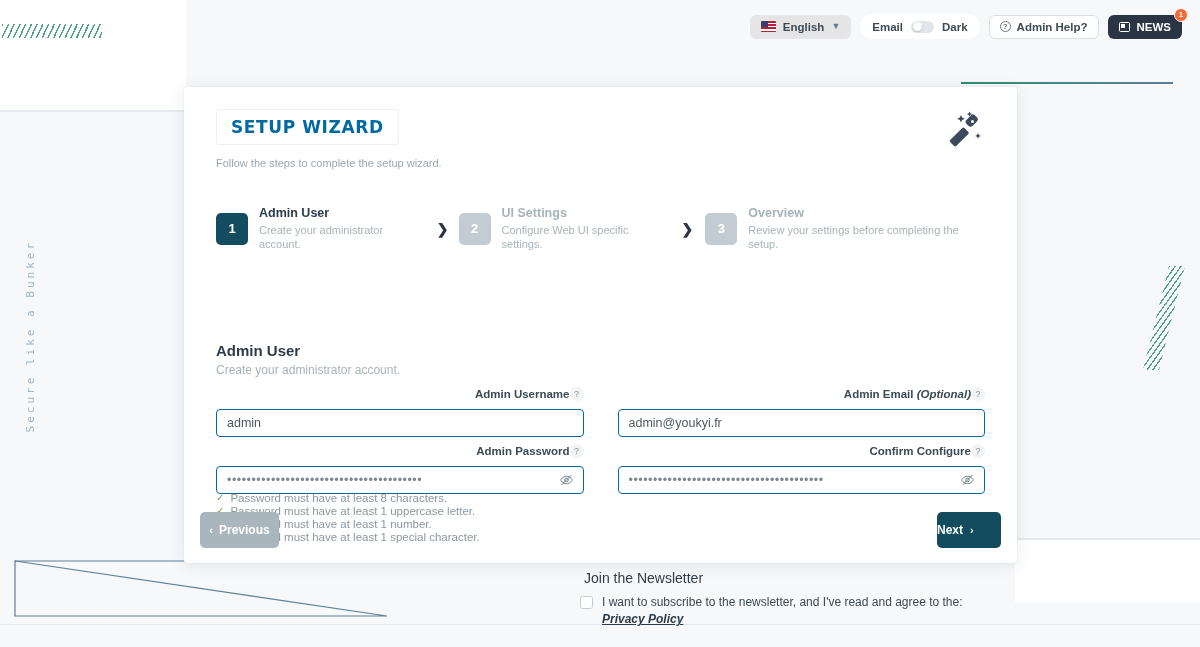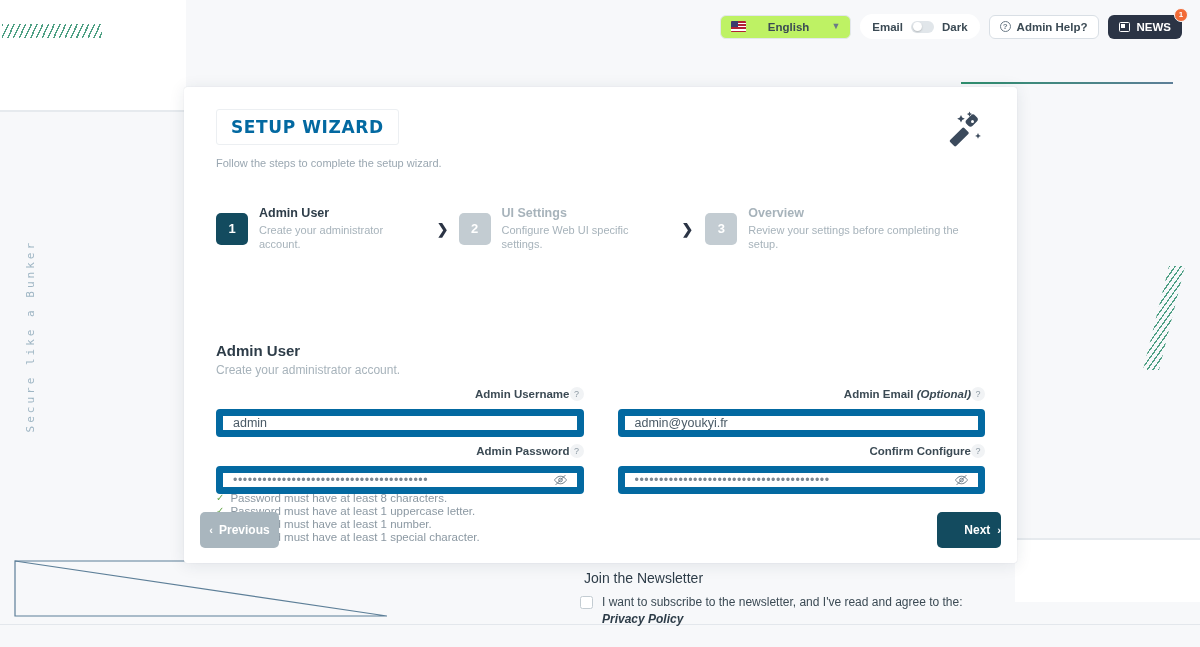--- a/index.html
+++ b/index.html
@@ -53,22 +53,22 @@
     transform:rotate(180deg);
     font-family:"DejaVu Sans Mono", monospace;
     font-size:11px;letter-spacing:3px;color:#9fb6c4;white-space:nowrap;
   }
 
   
   .topbar{
     position:absolute;right:18px;top:14px;display:flex;align-items:center;gap:9px;z-index:30;
   }
   .pill{
-    display:flex;align-items:center;gap:22px;
-    background:#bef264;border:1px solid #e3e7ec;border-radius:6px;
+    display:flex;align-items:center;gap:7px;
+    background:#e5e5e5;border:1px solid #e3e7ec;border-radius:6px;
     height:24px;padding:0 10px;font-size:11.5px;color:#3b4a54;font-weight:600;
     white-space:nowrap;
   }
   .flag{
     width:15px;height:11px;border-radius:1.5px;overflow:hidden;position:relative;
     background:#b22234;display:inline-block;flex:0 0 auto;
   }
   .flag::before{
     content:"";position:absolute;left:0;top:0;width:100%;height:100%;
     background:repeating-linear-gradient(180deg,#b22234 0 1.6px,#ffffff 1.6px 3.2px);
@@ -176,21 +176,21 @@
   }
   .field{padding-top:0;}
   .lbl-row{display:flex;align-items:center;justify-content:flex-end;height:20px;}
   .lbl{font-size:11.5px;font-weight:700;color:#3b4a54;}
   .lbl em{font-style:italic;font-weight:700;}
   .help-dot{
     width:14px;height:14px;border-radius:50%;background:#f1f3f5;color:#8b98a2;
     font-size:9px;line-height:14px;text-align:center;cursor:pointer;flex:0 0 auto;
   }
   .inp{
-    margin-top:5px;height:28px;border:7px solid #0369a1;border-radius:4px;background:#fff;
+    margin-top:5px;height:28px;border:1px solid #0369a1;border-radius:4px;background:#fff;
     display:flex;align-items:center;padding:0 10px;position:relative;
   }
   .inp .val{font-size:12.5px;color:#4a5a66;}
   .inp .dots{font-size:12.5px;color:#7b8893;letter-spacing:.5px;
     overflow:hidden;white-space:nowrap;width:265px;}
   .eye{position:absolute;right:9px;top:50%;transform:translateY(-50%);cursor:pointer;}
 
   .reqs{
     position:absolute;left:32px;top:404px;
   }
@@ -203,31 +203,31 @@
     position:absolute;left:400px;top:483px;font-size:14px;font-weight:400;color:#2d3c48;
   }
   .news-row{
     position:absolute;left:396px;top:507px;width:400px;display:flex;gap:9px;align-items:flex-start;
   }
   .cbox{
     width:13px;height:13px;border:1.4px solid #c3ccd2;border-radius:2.5px;background:#fff;
     flex:0 0 auto;margin-top:2px;cursor:pointer;
   }
   .news-txt{font-size:12px;color:#3b4a54;line-height:1.45;}
-  .news-txt b{font-weight:700;font-style:italic;color:#2d3c48;cursor:pointer;}
+  .news-txt b{font-weight:700;font-style:italic;color:#2d3c48;cursor:pointer;text-decoration:underline;}
 
   
   .btn-prev{
     position:absolute;left:16px;top:425px;width:79px;height:36px;border-radius:5px;
     background:#a9b6be;color:#ffffff;display:flex;align-items:center;justify-content:center;gap:6px;
     font-size:12px;font-weight:600;cursor:pointer;
   }
   .btn-next{
     position:absolute;right:16px;top:425px;width:64px;height:36px;border-radius:5px;
-    background:#134b5f;color:#ffffff;display:flex;align-items:center;justify-content:flex-end;gap:7px;
+    background:#134b5f;color:#ffffff;display:flex;align-items:center;justify-content:flex-start;gap:7px;
     font-size:12px;font-weight:600;cursor:pointer;
   }
   .arr{font-size:11px;font-weight:700;}
 </style>
 </head>
 <body>
 
 <div class="bg-layer">
   <div class="white-block"></div>
   <div class="white-block2"></div>

